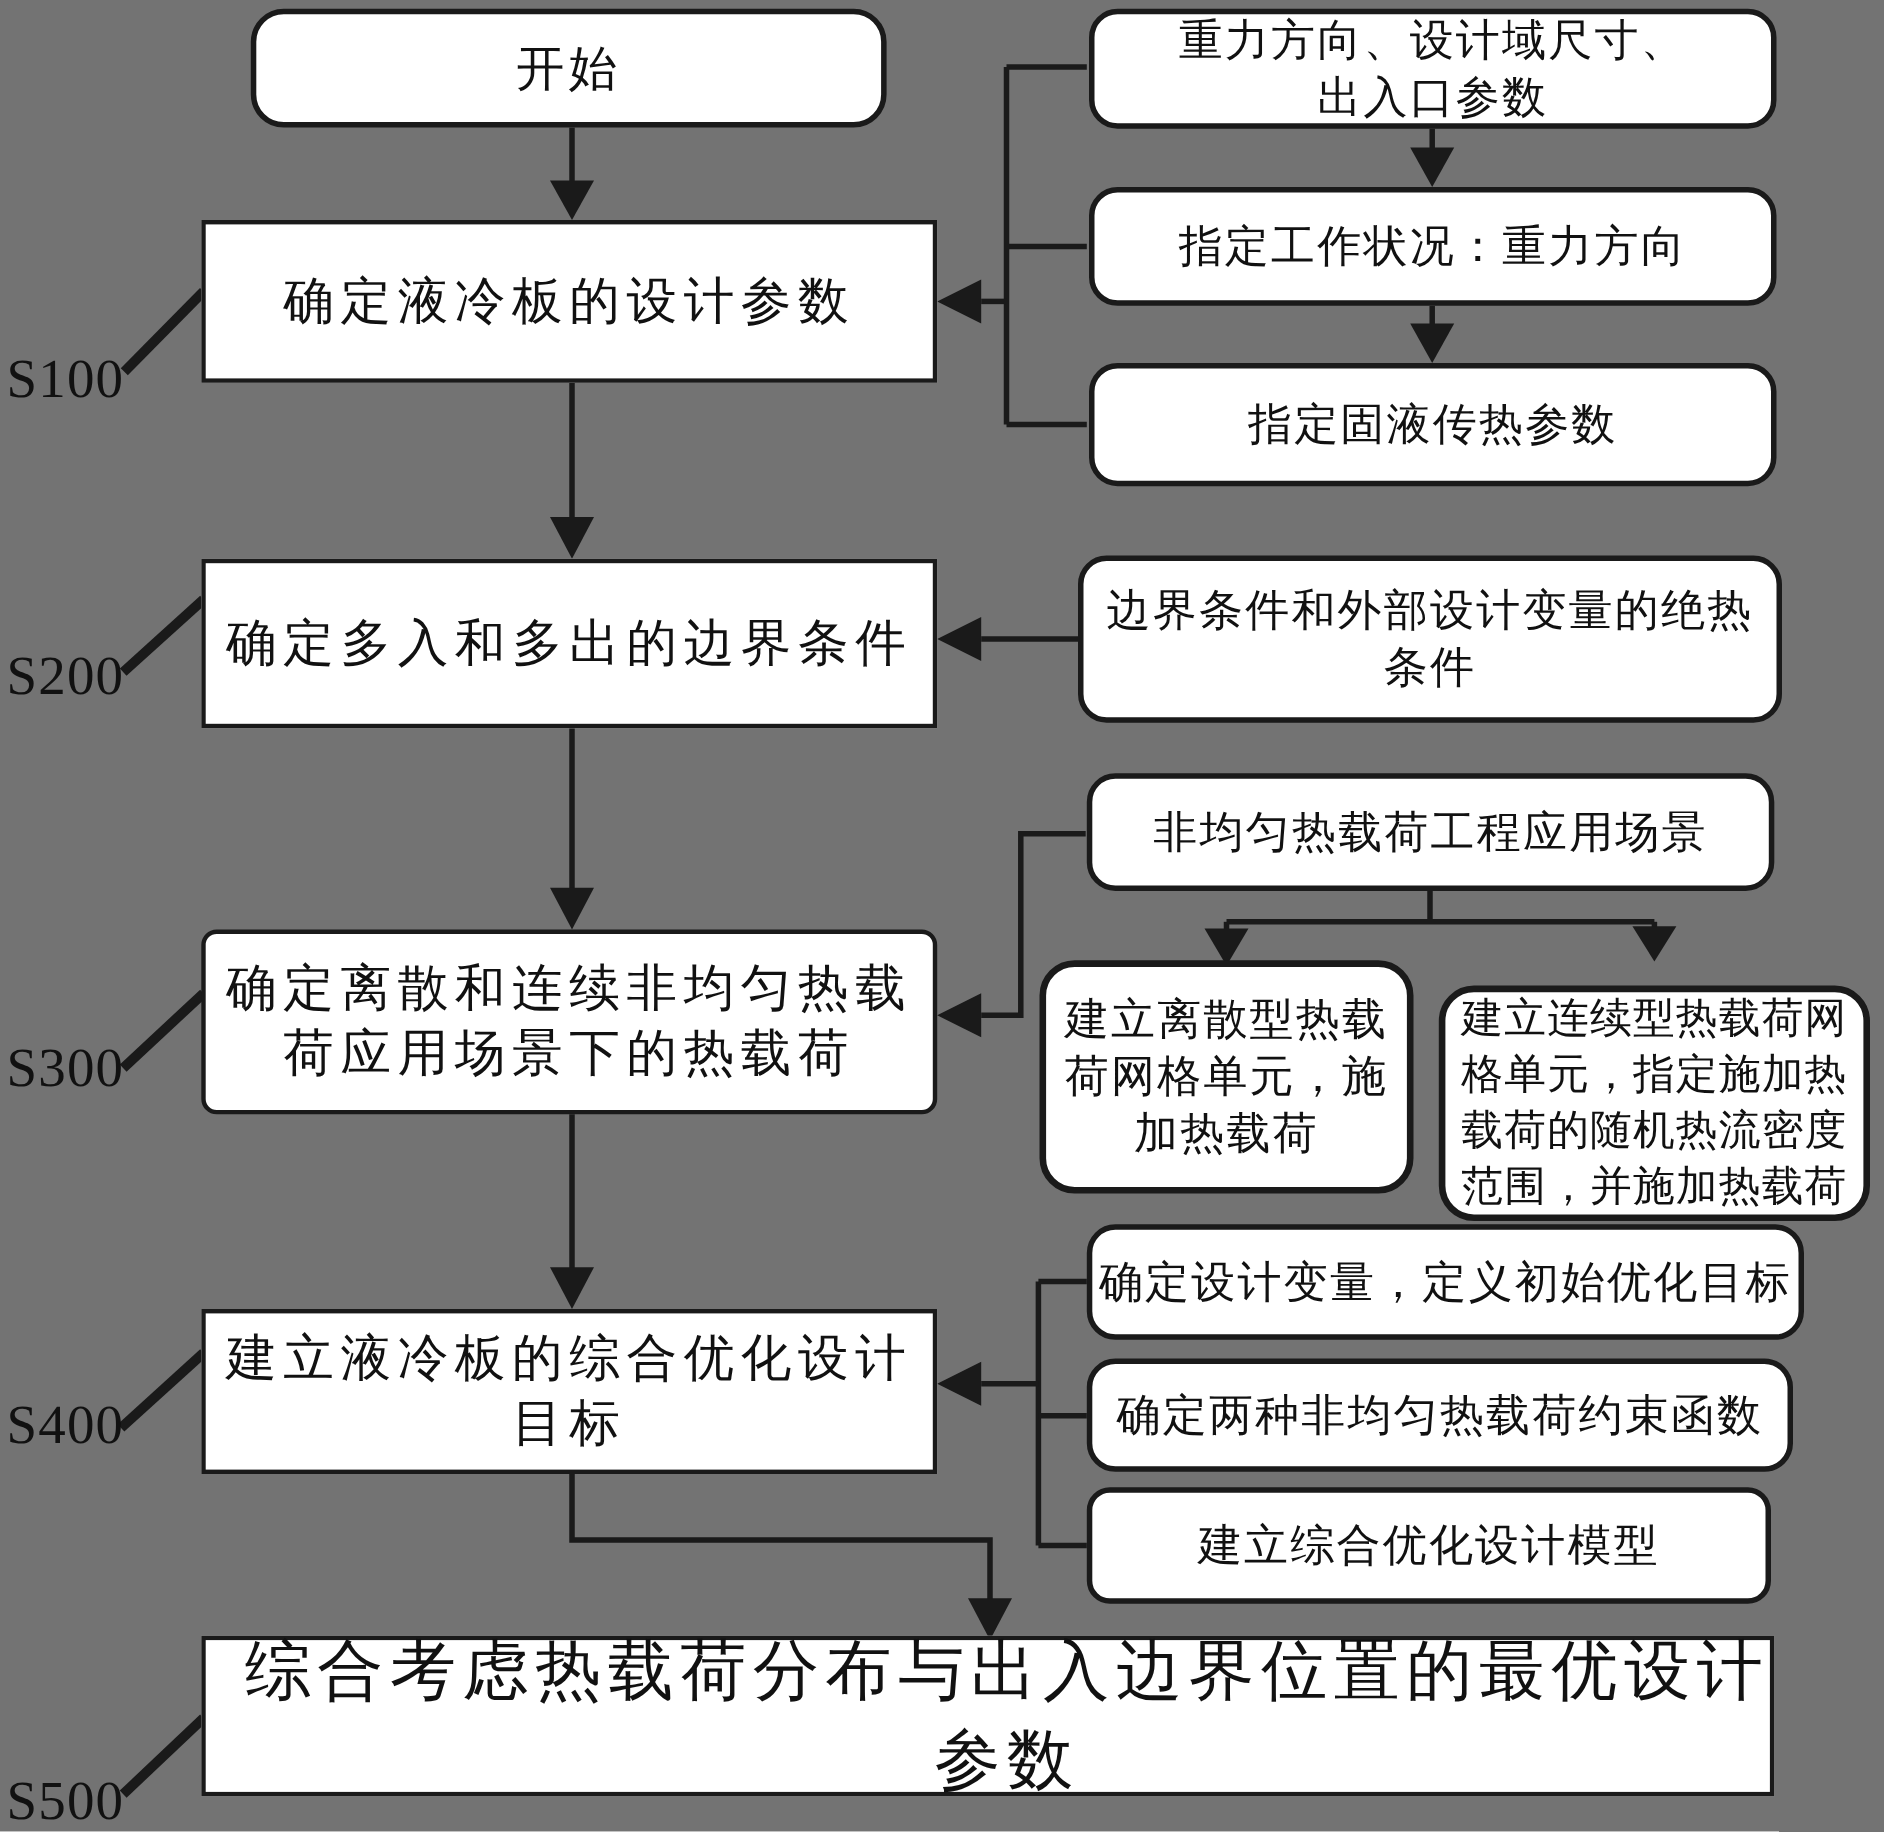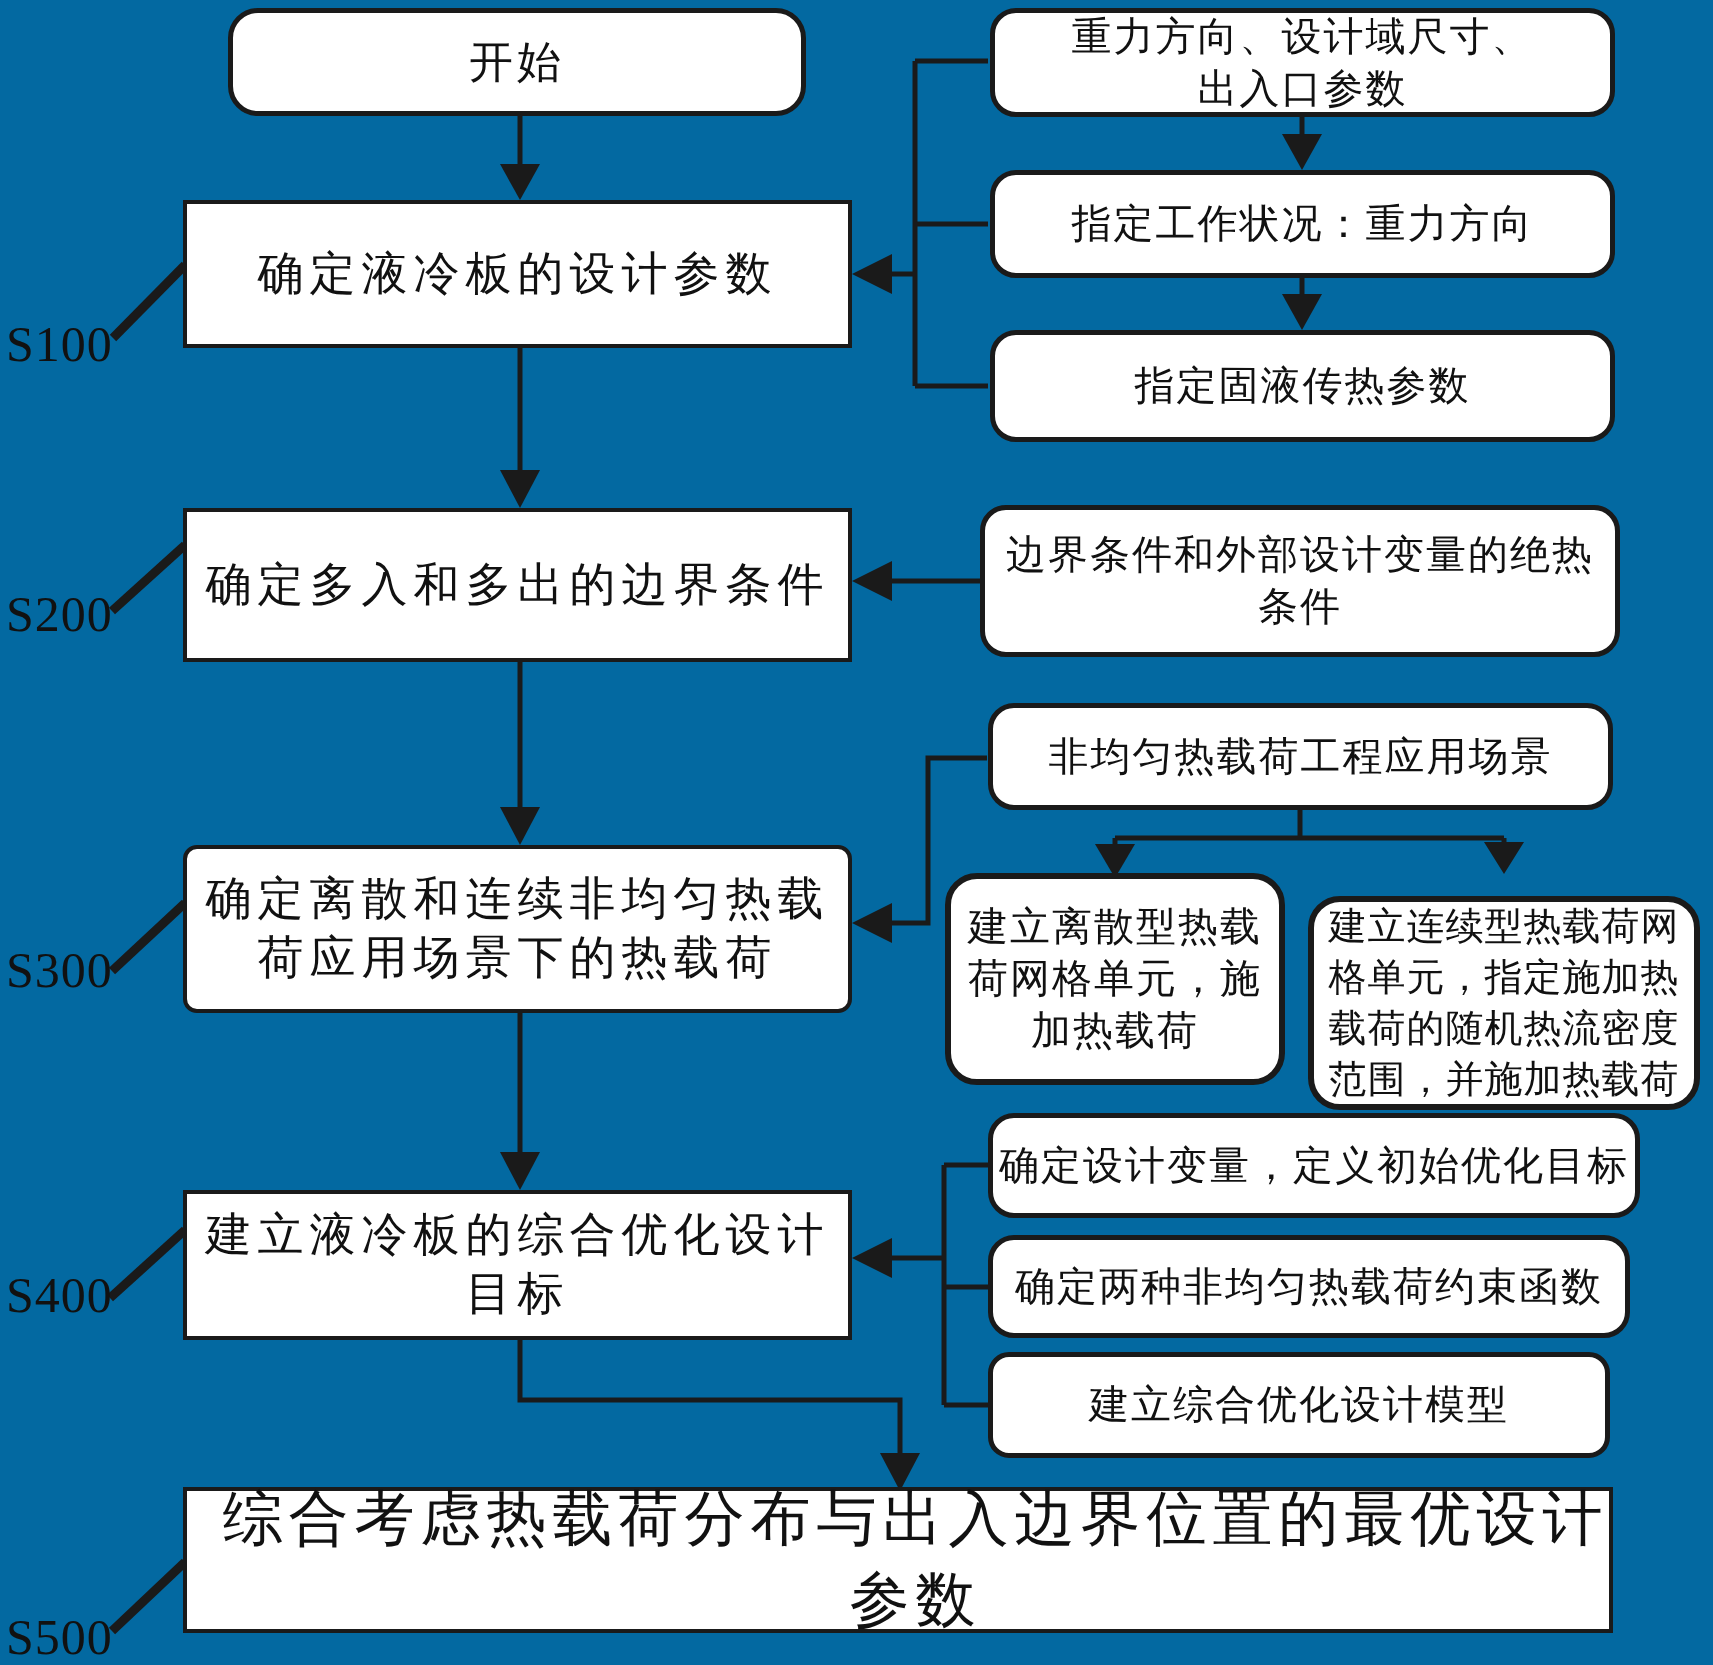--- a/index.html
+++ b/index.html
@@ -1,19 +1,19 @@
 <!DOCTYPE html>
 <html><head>
 <meta charset="utf-8">
 <style>
   html,body{margin:0;padding:0;background:#ffffff;}
   #canvas{
     position:relative;
     width:1713px;height:1665px;
-    background:#0369a1;
+    background:#737373;
     font-family:"Liberation Serif","DejaVu Serif",serif;
     color:#111111;
     overflow:hidden;
   }
   #connectors{position:absolute;left:0;top:0;width:1713px;height:1665px;z-index:1;}
   .node{
     position:absolute;z-index:2;
     display:flex;align-items:center;justify-content:center;
     text-align:center;background:#ffffff;
     white-space:pre-line;

